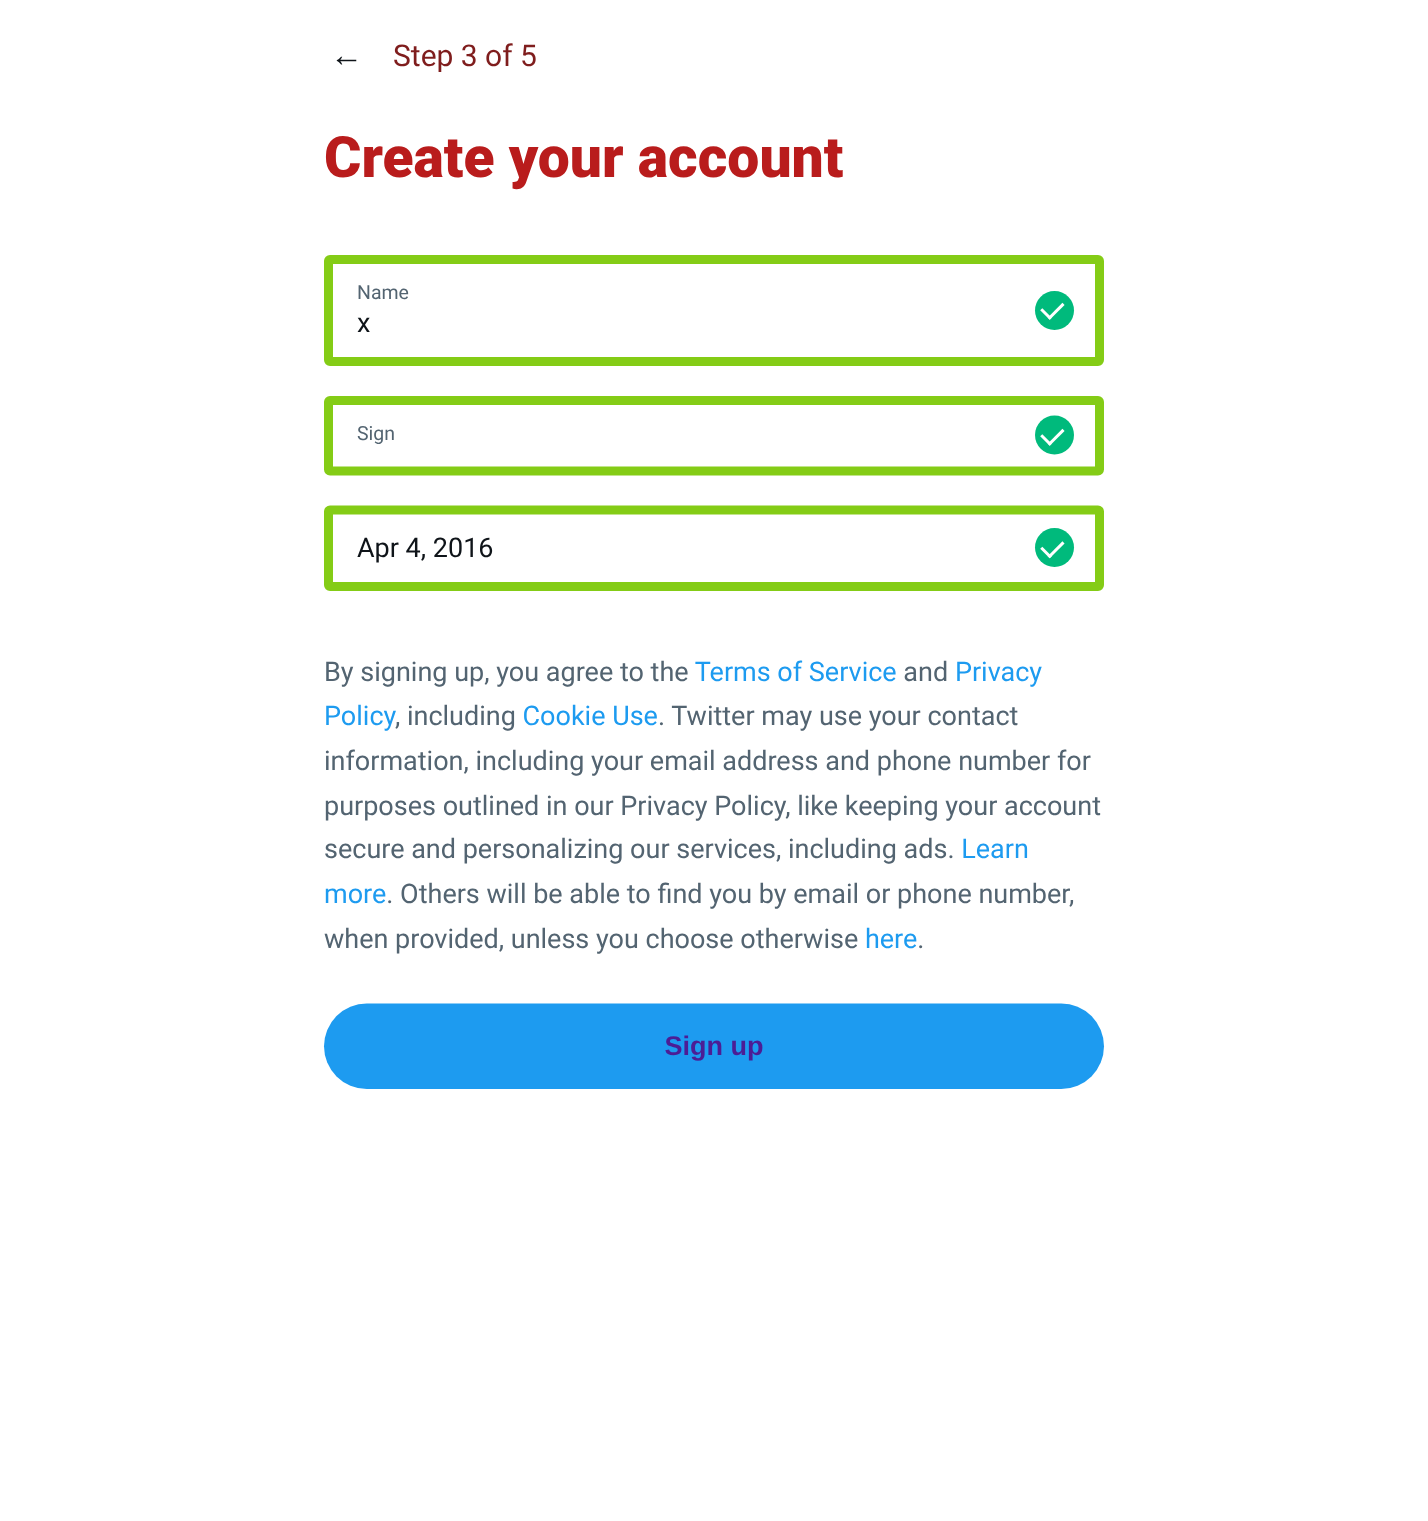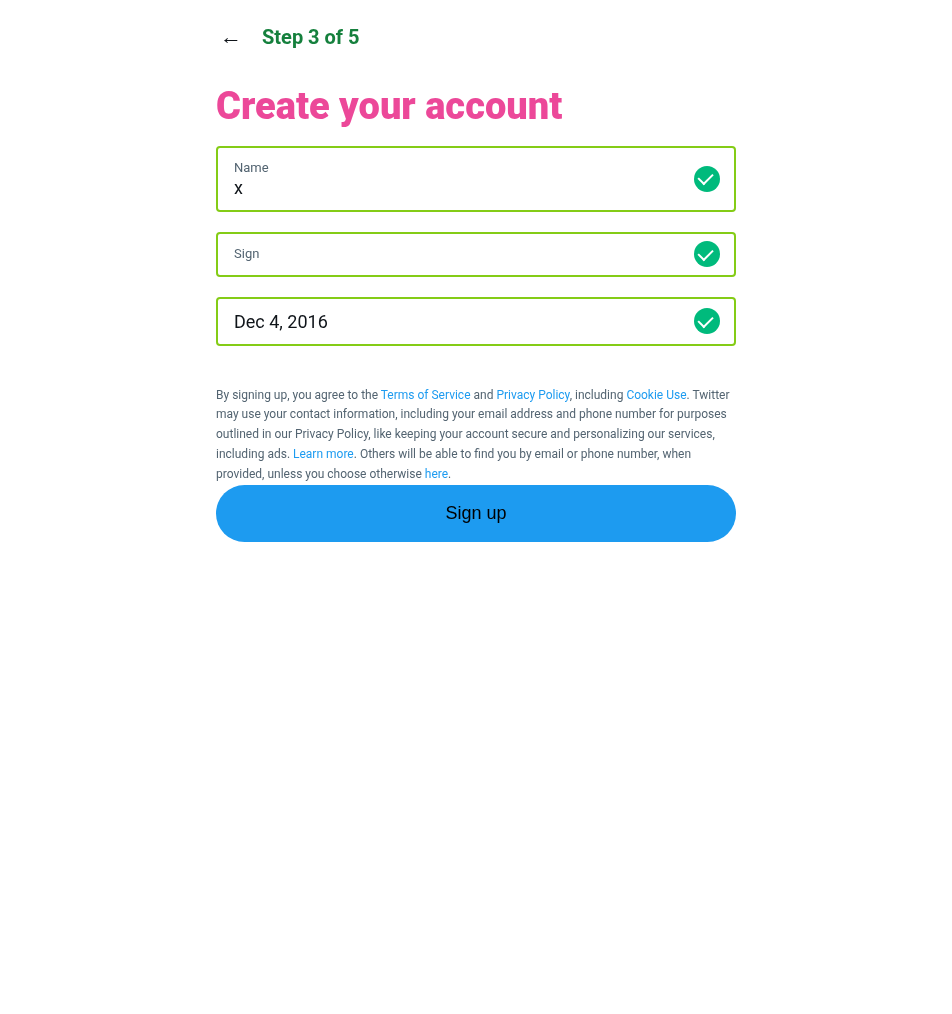--- a/index.html
+++ b/index.html
@@ -39,34 +39,34 @@
       font-size: 22px;
       color: #0f1419;
       padding: 4px;
       display: flex;
       align-items: center;
       justify-content: center;
     }
 
     .step-indicator {
       font-size: 20px;
-      font-weight: 700;
-      color: #15803d;
+      font-weight: 400;
+      color: #7f1d1d;
     }
 
     .page-title {
       font-size: 38px;
       font-weight: 900;
-      color: #ec4899;
-      margin-bottom: 16px;
+      color: #b91c1c;
+      margin-bottom: 40px;
       line-height: 1.2;
     }
 
     .form-field {
-      border: 2px solid #84cc16;
+      border: 6px solid #84cc16;
       border-radius: 4px;
       padding: 12px 16px;
       margin-bottom: 20px;
       position: relative;
       background: #ffffff;
     }
 
     .field-label {
       font-size: 13px;
       color: #536471;
@@ -99,38 +99,39 @@
       content: '';
       display: block;
       width: 12px;
       height: 7px;
       border-left: 2.5px solid white;
       border-bottom: 2.5px solid white;
       transform: rotate(-45deg) translateY(-2px);
     }
 
     .legal-text {
-      font-size: 12px;
+      font-size: 18px;
       color: #536471;
       line-height: 1.65;
       margin-top: 40px;
+      margin-bottom: 28px;
     }
 
     .legal-link {
       color: #1d9bf0;
       text-decoration: none;
     }
 
     .signup-button {
       width: 100%;
       padding: 18px;
       background: #1d9bf0;
-      color: #000000;
+      color: #4c1d95;
       font-size: 18px;
-      font-weight: 400;
+      font-weight: 700;
       border: none;
       border-radius: 50px;
       cursor: pointer;
       display: block;
       text-align: center;
     }
   </style>
 </head>
 <body>
 
@@ -149,21 +150,21 @@
     <div class="field-value">x</div>
     <div class="check-icon"></div>
   </div>
 
   <div class="form-field">
     <span class="field-label">Sign</span>
     <div class="check-icon"></div>
   </div>
 
   <div class="form-field">
-    <div class="field-value">Dec 4, 2016</div>
+    <div class="field-value">Apr 4, 2016</div>
     <div class="check-icon"></div>
   </div>
 
   <div class="legal-text">
     <span>By signing up, you agree to the </span><a class="legal-link">Terms of Service</a><span> and </span><a class="legal-link">Privacy Policy</a><span>, including </span><a class="legal-link">Cookie Use</a><span>. Twitter may use your contact information, including your email address and phone number for purposes outlined in our Privacy Policy, like keeping your account secure and personalizing our services, including ads. </span><a class="legal-link">Learn more</a><span>. Others will be able to find you by email or phone number, when provided, unless you choose otherwise </span><a class="legal-link">here</a><span>.</span>
   </div>
 
   <button class="signup-button">Sign up</button>
 </div>
 

